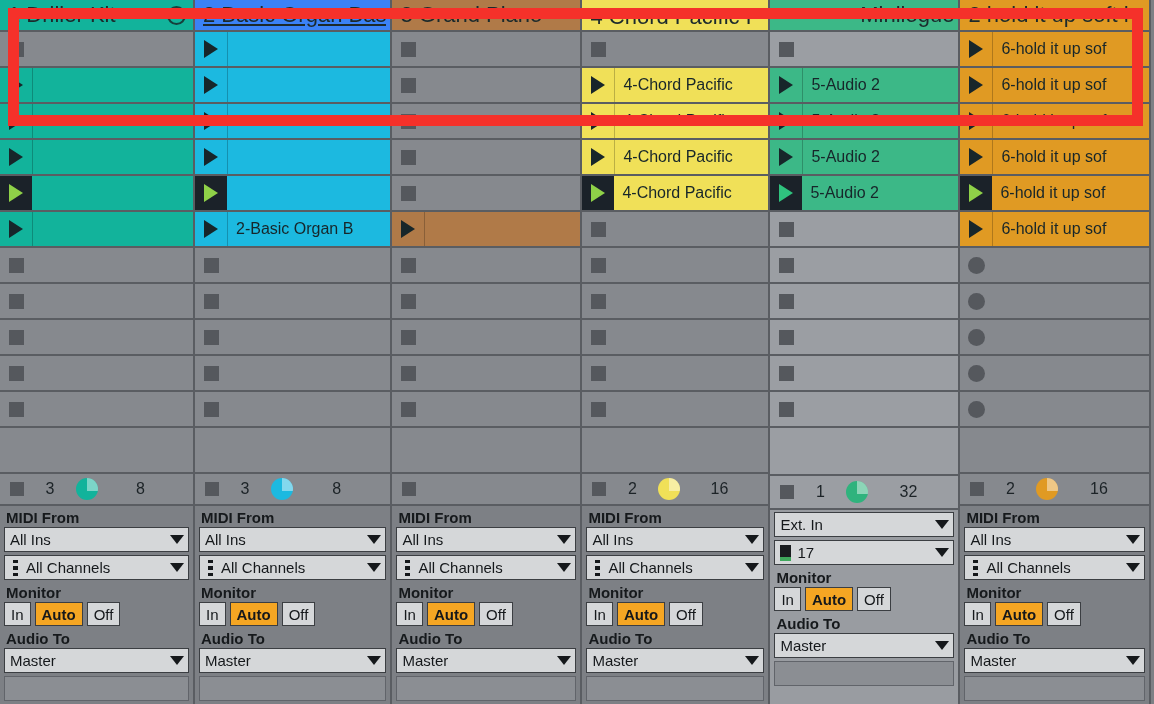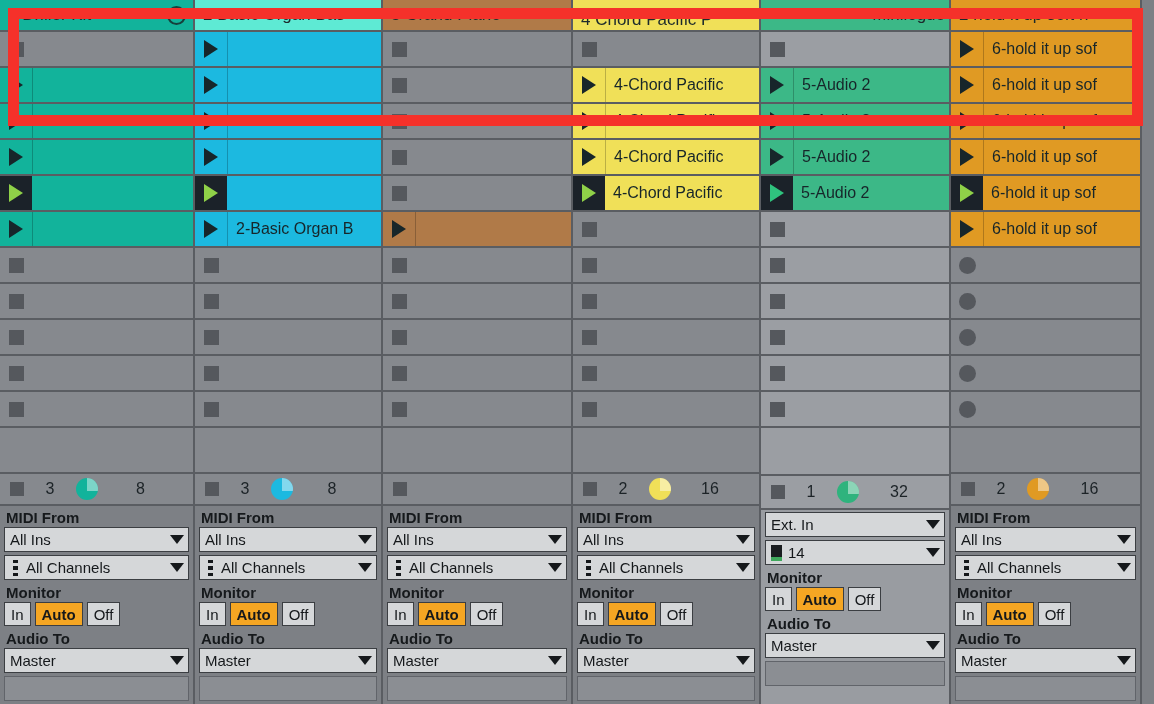--- a/index.html
+++ b/index.html
@@ -16,21 +16,21 @@
             display: flex; }
   .track { position: relative; height: 704px; display: flex; flex-direction: column;
            border-right: 2px solid #5a5d62; }
   .track.selected { background: #999ca1; }
 
   
   .thead {
     height: 32px; flex: 0 0 32px;
     display: flex; align-items: center;
     padding-left: 8px; padding-right: 4px;
-    font-size: 17px; color: #1c2a2c; font-weight: 400;
+    font-size: 22px; color: #1c2a2c; font-weight: 400;
     white-space: nowrap; overflow: hidden;
     border-bottom: 2px solid #5a5d62;
     position: relative;
   }
   .thead .tname { flex: 1; overflow: hidden; text-overflow: clip; }
   .fold-icon { width: 19px; height: 19px; border: 2px solid #16403c; border-radius: 50%;
                display: flex; align-items: center; justify-content: center; flex: 0 0 19px;
                margin-right: 3px; }
   .fold-icon i { display: block; width: 0; height: 0; border-left: 4px solid transparent;
                  border-right: 4px solid transparent; border-top: 6px solid #16403c; }
@@ -221,21 +221,21 @@
           </div>
           <div class="cap">Audio To</div>
           <div class="drop">
             <span class="dtext">Master</span>
             <span class="arrow"></span>
           </div>
           <div class="drop blank"></div>
         </div>
       </div>
       <div class="track" style="flex: 0 0 188px;">
-        <div class="thead" style="background: #5eead4;">
+        <div class="thead" style="background: #3b82f6; text-decoration: underline;">
           <span class="tname">2 Basic Organ Bas</span>
         </div>
         <div class="slots">
           <div class="slot clip" style="background: rgb(28, 185, 224);">
             <div class="btn">
               <span class="tri"></span>
             </div>
             <div class="label"></div>
           </div>
           <div class="slot clip" style="background: rgb(28, 185, 224);">
@@ -630,21 +630,21 @@
           <span class="pie" style="background: rgb(47, 179, 125);"></span>
           <span class="num2">32</span>
         </div>
         <div class="io">
           <div class="drop">
             <span class="dtext">Ext. In</span>
             <span class="arrow"></span>
           </div>
           <div class="drop">
             <span class="meter-ic"></span>
-            <span class="dtext">14</span>
+            <span class="dtext">17</span>
             <span class="arrow"></span>
           </div>
           <div class="cap">Monitor</div>
           <div class="mon">
             <div>In</div>
             <div class="on">Auto</div>
             <div>Off</div>
           </div>
           <div class="cap">Audio To</div>
           <div class="drop">

